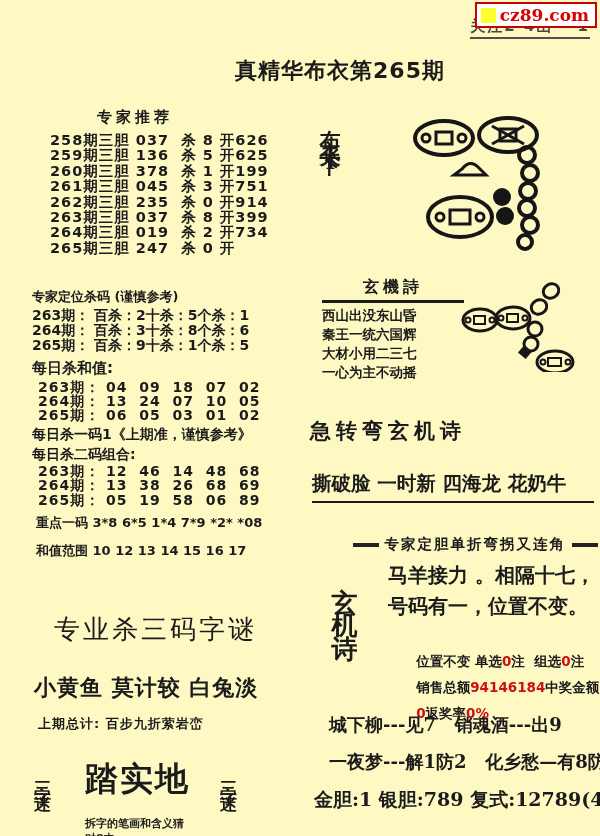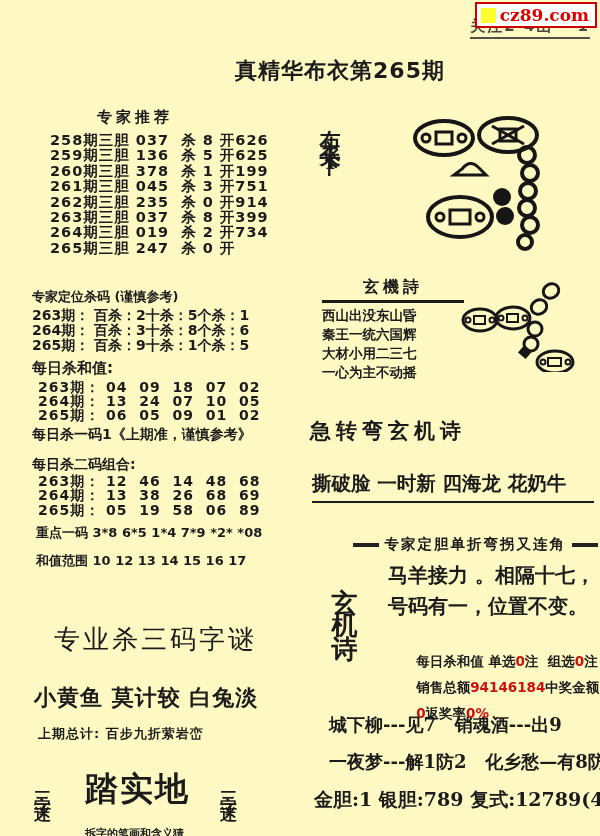--- a/index.html
+++ b/index.html
@@ -16,21 +16,21 @@
     font-weight:bold;letter-spacing:1px;padding-left:40px;}
   
   .col-left{position:absolute;left:32px;top:108px;width:280px;}
   .rec-title{font-size:15px;font-weight:bold;letter-spacing:4px;margin:0 0 6px 65px;}
   .rec-row{font-size:14.5px;font-weight:bold;line-height:15.4px;white-space:pre;letter-spacing:1px;margin-left:18px;}
   .dw-title{font-size:13px;font-weight:bold;margin:32px 0 2px 0;}
   .dw-row{font-size:14px;font-weight:bold;line-height:14.8px;white-space:pre;}
   .sh-title{font-size:15px;font-weight:bold;margin:6px 0 2px 0;}
   .num-row{font-size:14px;font-weight:bold;line-height:14.2px;white-space:pre;letter-spacing:1px;margin-left:6px;}
   .one-code{font-size:14px;font-weight:bold;margin-top:4px;}
-  .two-title{font-size:14px;font-weight:bold;margin-top:12px;}
+  .two-title{font-size:14px;font-weight:bold;margin-top:2px;}
   .key-row{font-size:13px;font-weight:bold;margin-top:7px;margin-left:4px;white-space:pre;}
   .range-row{font-size:13px;font-weight:bold;margin-top:10px;margin-left:4px;white-space:pre;}
   .sha3-title{font-size:26px;font-weight:500;letter-spacing:3px;margin:52px 0 0 22px;font-family:"DejaVu Serif",serif;}
   .sha3-riddle{font-size:22px;font-weight:bold;letter-spacing:1px;margin:26px 0 0 2px;}
   .buyi-sent{font-size:13px;font-weight:bold;margin:12px 0 0 6px;letter-spacing:1px;}
   .sanzimi{display:flex;margin-top:24px;align-items:flex-start;}
   .vert-label{writing-mode:vertical-rl;text-orientation:upright;font-size:17px;font-weight:bold;
     letter-spacing:7px;margin-top:10px;}
   .sanzimi-center{margin:0 28px 0 30px;}
   .sanzimi-answer{font-size:33px;font-weight:bold;letter-spacing:2px;font-family:"DejaVu Serif",serif;}
@@ -91,21 +91,21 @@
     <div class="rec-row">265期三胆 247  杀 0 开</div>
 
     <div class="dw-title">专家定位杀码 (谨慎参考)</div>
     <div class="dw-row">263期： 百杀：2十杀：5个杀：1</div>
     <div class="dw-row">264期： 百杀：3十杀：8个杀：6</div>
     <div class="dw-row">265期： 百杀：9十杀：1个杀：5</div>
 
     <div class="sh-title">每日杀和值:</div>
     <div class="num-row">263期： 04  09  18  07  02</div>
     <div class="num-row">264期： 13  24  07  10  05</div>
-    <div class="num-row">265期： 06  05  09  01  02</div>
+    <div class="num-row">265期： 06  05  03  01  02</div>
 
     <div class="one-code">每日杀一码1《上期准，谨慎参考》</div>
 
     <div class="two-title">每日杀二码组合:</div>
     <div class="num-row">263期： 12  46  14  48  68</div>
     <div class="num-row">264期： 13  38  26  68  69</div>
     <div class="num-row">265期： 05  19  58  06  89</div>
 
     <div class="key-row">重点一码 3*8 6*5 1*4 7*9 *2* *08</div>
     <div class="range-row">和值范围 10 12 13 14 15 16 17</div>
@@ -197,21 +197,21 @@
     </div>
 
     <div class="xjs-vert">玄机诗</div>
 
     <div class="big-poem">
       <div>马羊接力 。相隔十七，</div>
       <div>号码有一，位置不变。</div>
     </div>
 
     <div class="stat-line" style="top:532px;">
-      <span>每日杀和值 单选</span><span class="red">0</span><span>注  组选</span><span class="red">0</span><span>注</span>
+      <span>位置不变 单选</span><span class="red">0</span><span>注  组选</span><span class="red">0</span><span>注</span>
     </div>
     <div class="stat-line" style="top:558px;">
       <span>销售总额</span><span class="red">94146184</span><span>中奖金额</span>
     </div>
     <div class="stat-line" style="top:584px;text-align:center;">
       <span class="red">0</span><span>返奖率</span><span class="red">0%</span>
     </div>
 
     <div class="riddle-line" style="top:608px;">城下柳---见7   销魂酒---出9</div>
     <div class="riddle-line" style="top:645px;">一夜梦---解1防2   化乡愁—有8防4</div>

